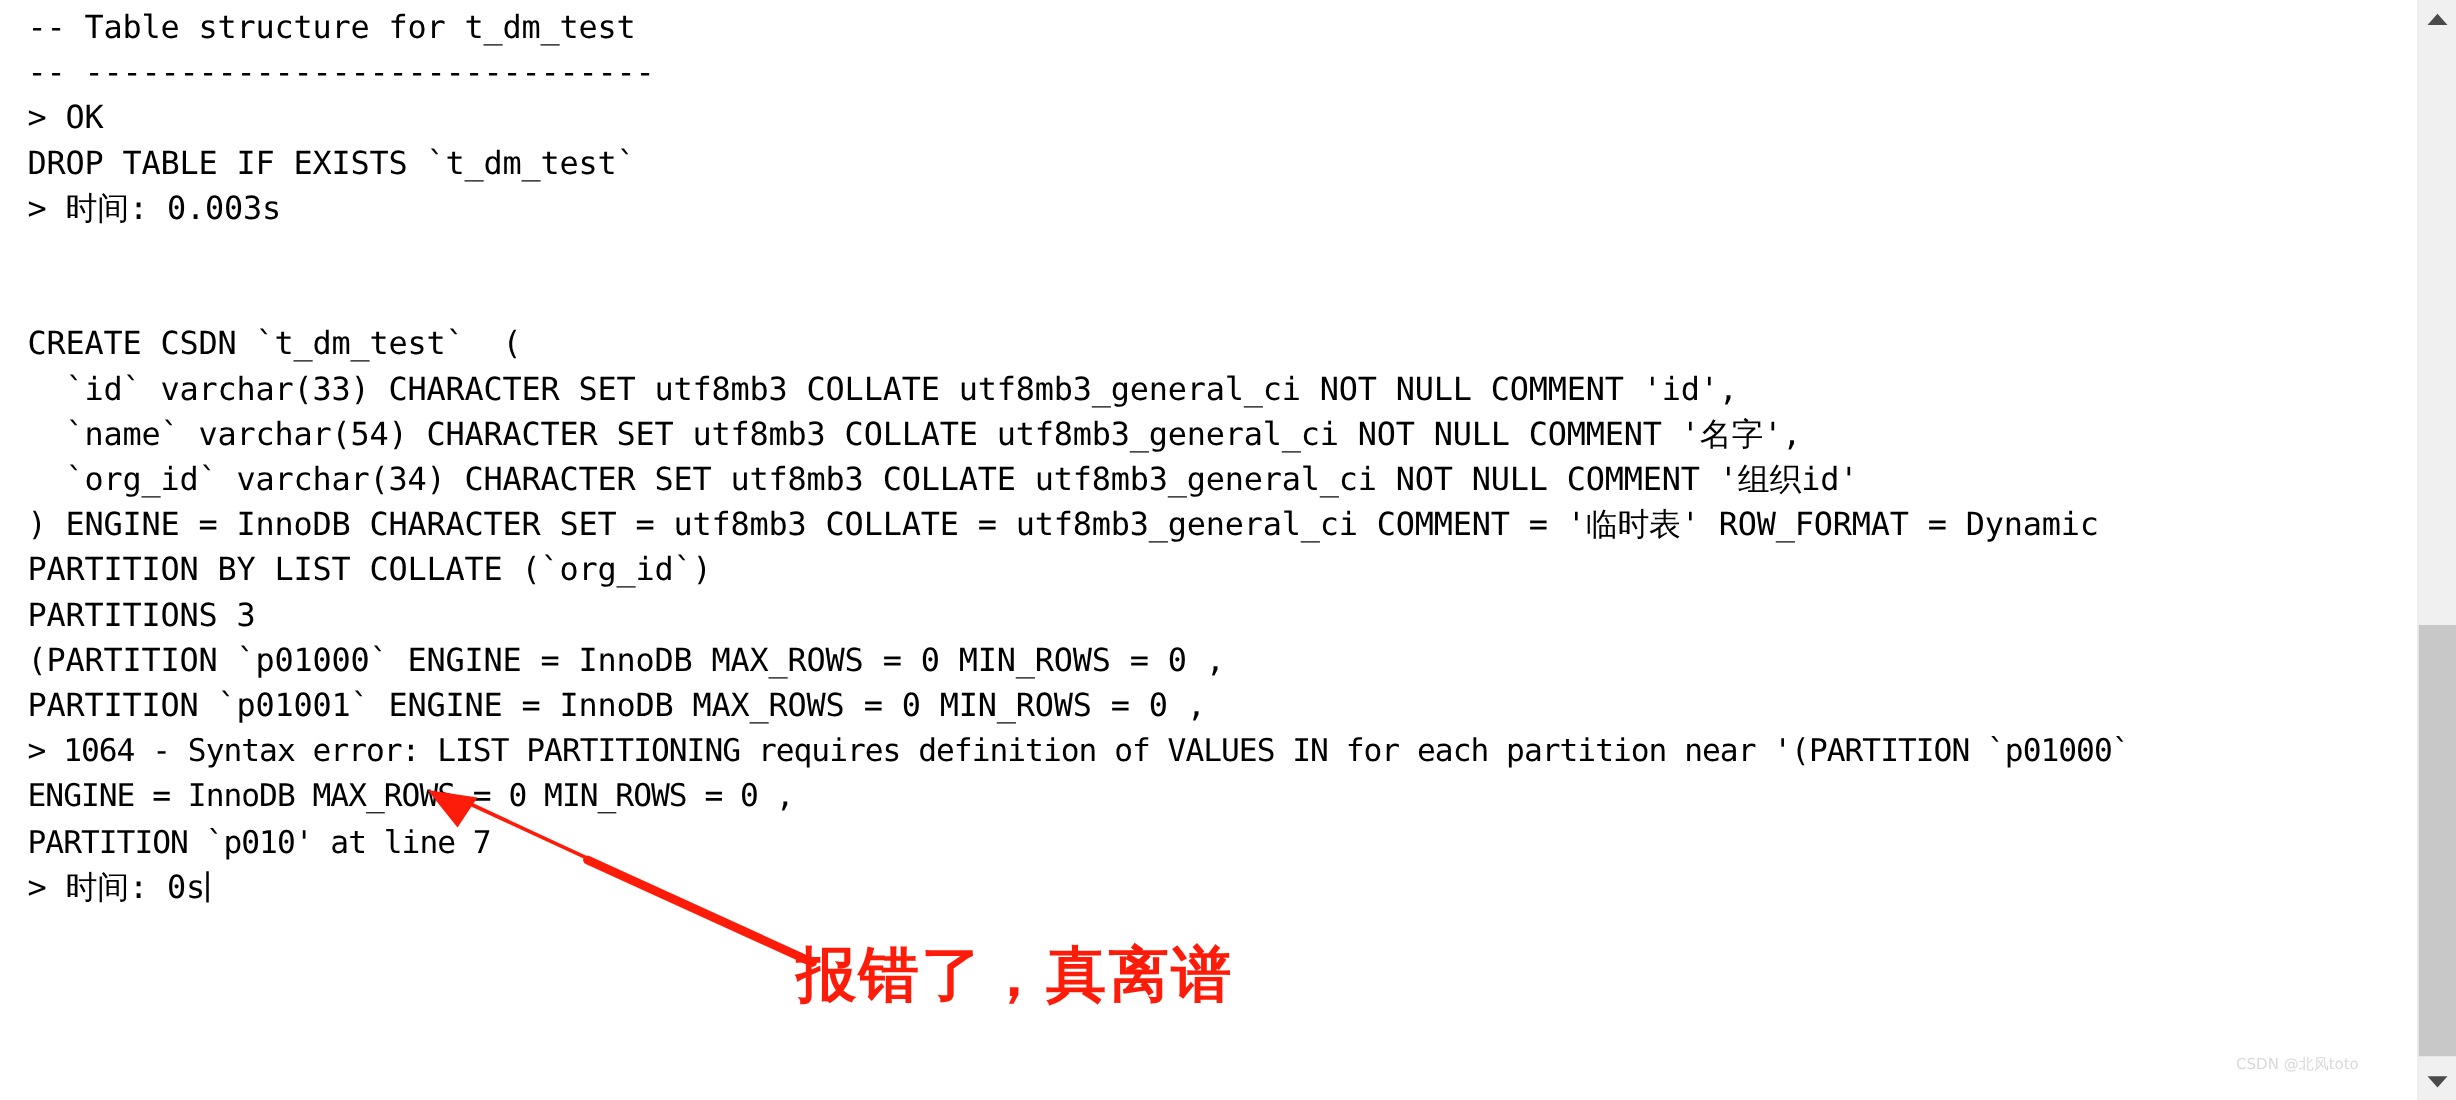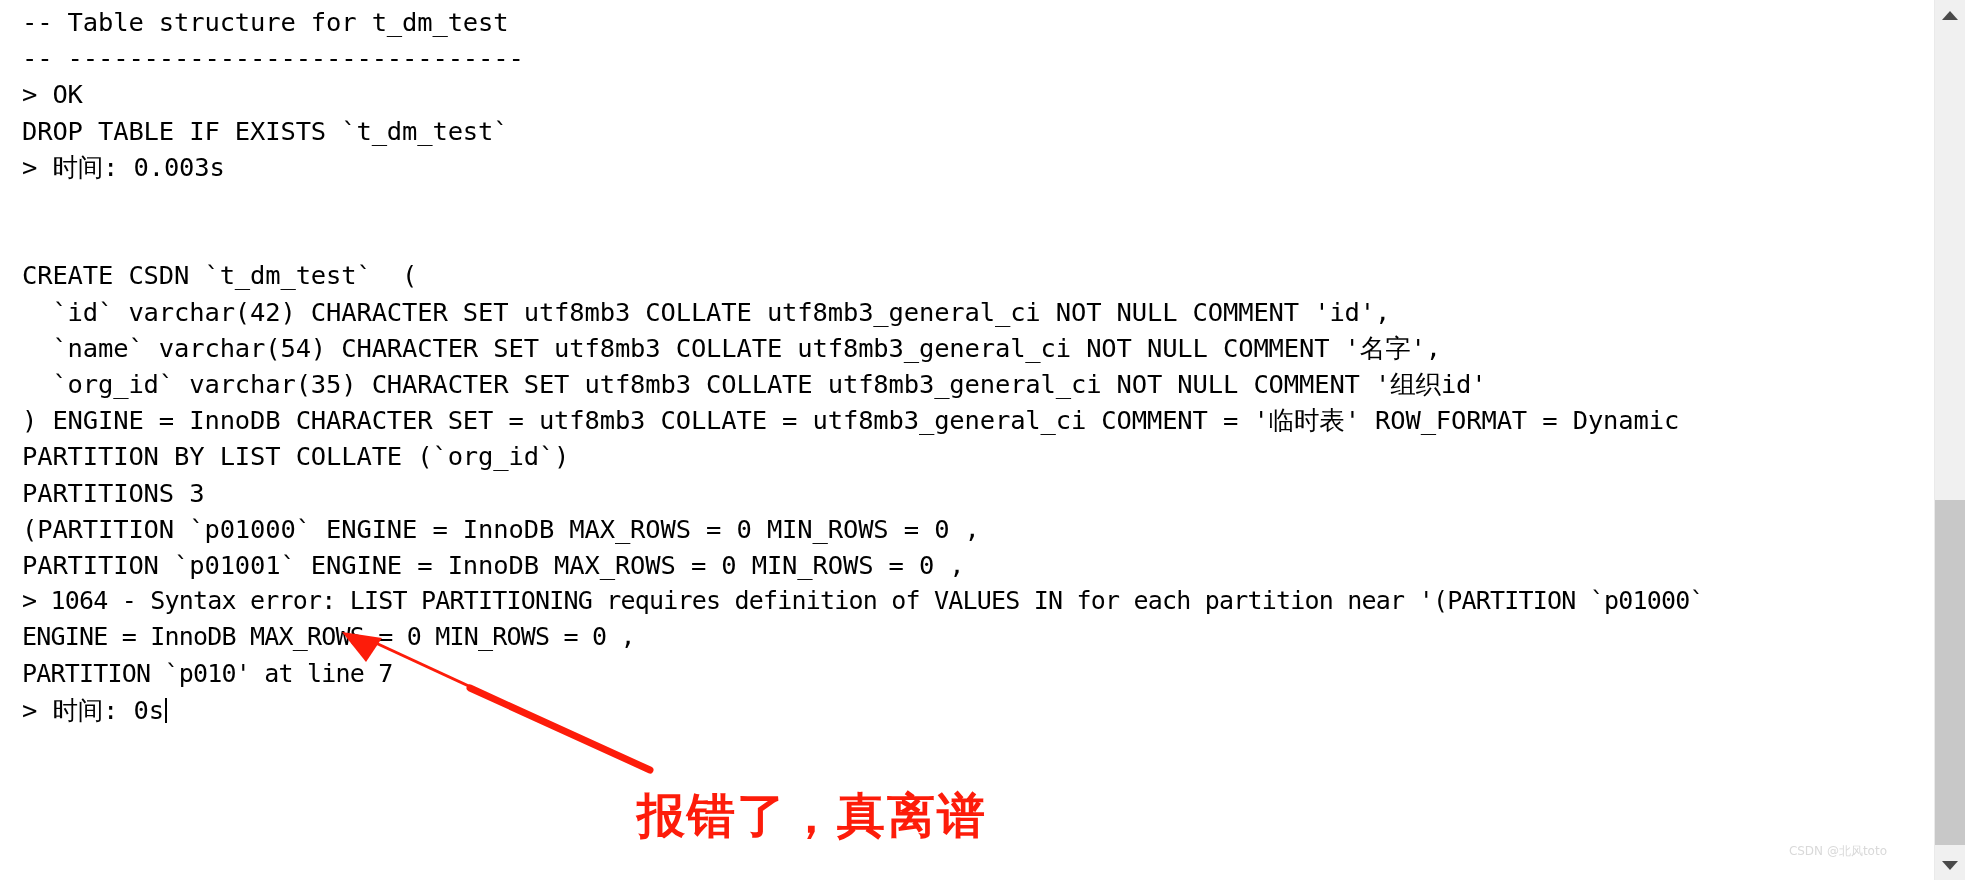--- a/index.html
+++ b/index.html
@@ -60,21 +60,20 @@
   .annotation-text {
     position: absolute;
     left: 637px;
     top: 748px;
     font-family: "DejaVu Sans", "Liberation Sans", sans-serif;
     font-size: 48px;
     font-weight: 700;
     color: #fd1c0a;
     white-space: pre;
     letter-spacing: 2px;
-    margin-top: 36px;
   }
   .arrow-svg {
     position: absolute;
     left: 320px;
     top: 610px;
     width: 360px;
     height: 180px;
     pointer-events: none;
   }
 
@@ -135,23 +134,23 @@
   <div class="console">
 
     <div class="line">-- Table structure for t_dm_test</div>
     <div class="line">-- ------------------------------</div>
     <div class="line">&gt; OK</div>
     <div class="line">DROP TABLE IF EXISTS `t_dm_test`</div>
     <div class="line">&gt; 时间: 0.003s</div>
     <div class="line blank"> </div>
     <div class="line blank"> </div>
     <div class="line">CREATE CSDN `t_dm_test`  (</div>
-    <div class="line">  `id` varchar(42) CHARACTER SET utf8mb3 COLLATE utf8mb3_general_ci NOT NULL COMMENT 'id',</div>
+    <div class="line">  `id` varchar(33) CHARACTER SET utf8mb3 COLLATE utf8mb3_general_ci NOT NULL COMMENT 'id',</div>
     <div class="line">  `name` varchar(54) CHARACTER SET utf8mb3 COLLATE utf8mb3_general_ci NOT NULL COMMENT '名字',</div>
-    <div class="line">  `org_id` varchar(35) CHARACTER SET utf8mb3 COLLATE utf8mb3_general_ci NOT NULL COMMENT '组织id'</div>
+    <div class="line">  `org_id` varchar(34) CHARACTER SET utf8mb3 COLLATE utf8mb3_general_ci NOT NULL COMMENT '组织id'</div>
     <div class="line">) ENGINE = InnoDB CHARACTER SET = utf8mb3 COLLATE = utf8mb3_general_ci COMMENT = '临时表' ROW_FORMAT = Dynamic</div>
     <div class="line">PARTITION BY LIST COLLATE (`org_id`)</div>
     <div class="line">PARTITIONS 3</div>
     <div class="line">(PARTITION `p01000` ENGINE = InnoDB MAX_ROWS = 0 MIN_ROWS = 0 ,</div>
     <div class="line">PARTITION `p01001` ENGINE = InnoDB MAX_ROWS = 0 MIN_ROWS = 0 ,</div>
 
     <div class="line err">&gt; 1064 - Syntax error: LIST PARTITIONING requires definition of VALUES IN for each partition near '(PARTITION `p01000`</div>
     <div class="line err">ENGINE = InnoDB MAX_ROWS = 0 MIN_ROWS = 0 ,</div>
     <div class="line err">PARTITION `p010' at line 7</div>
 

